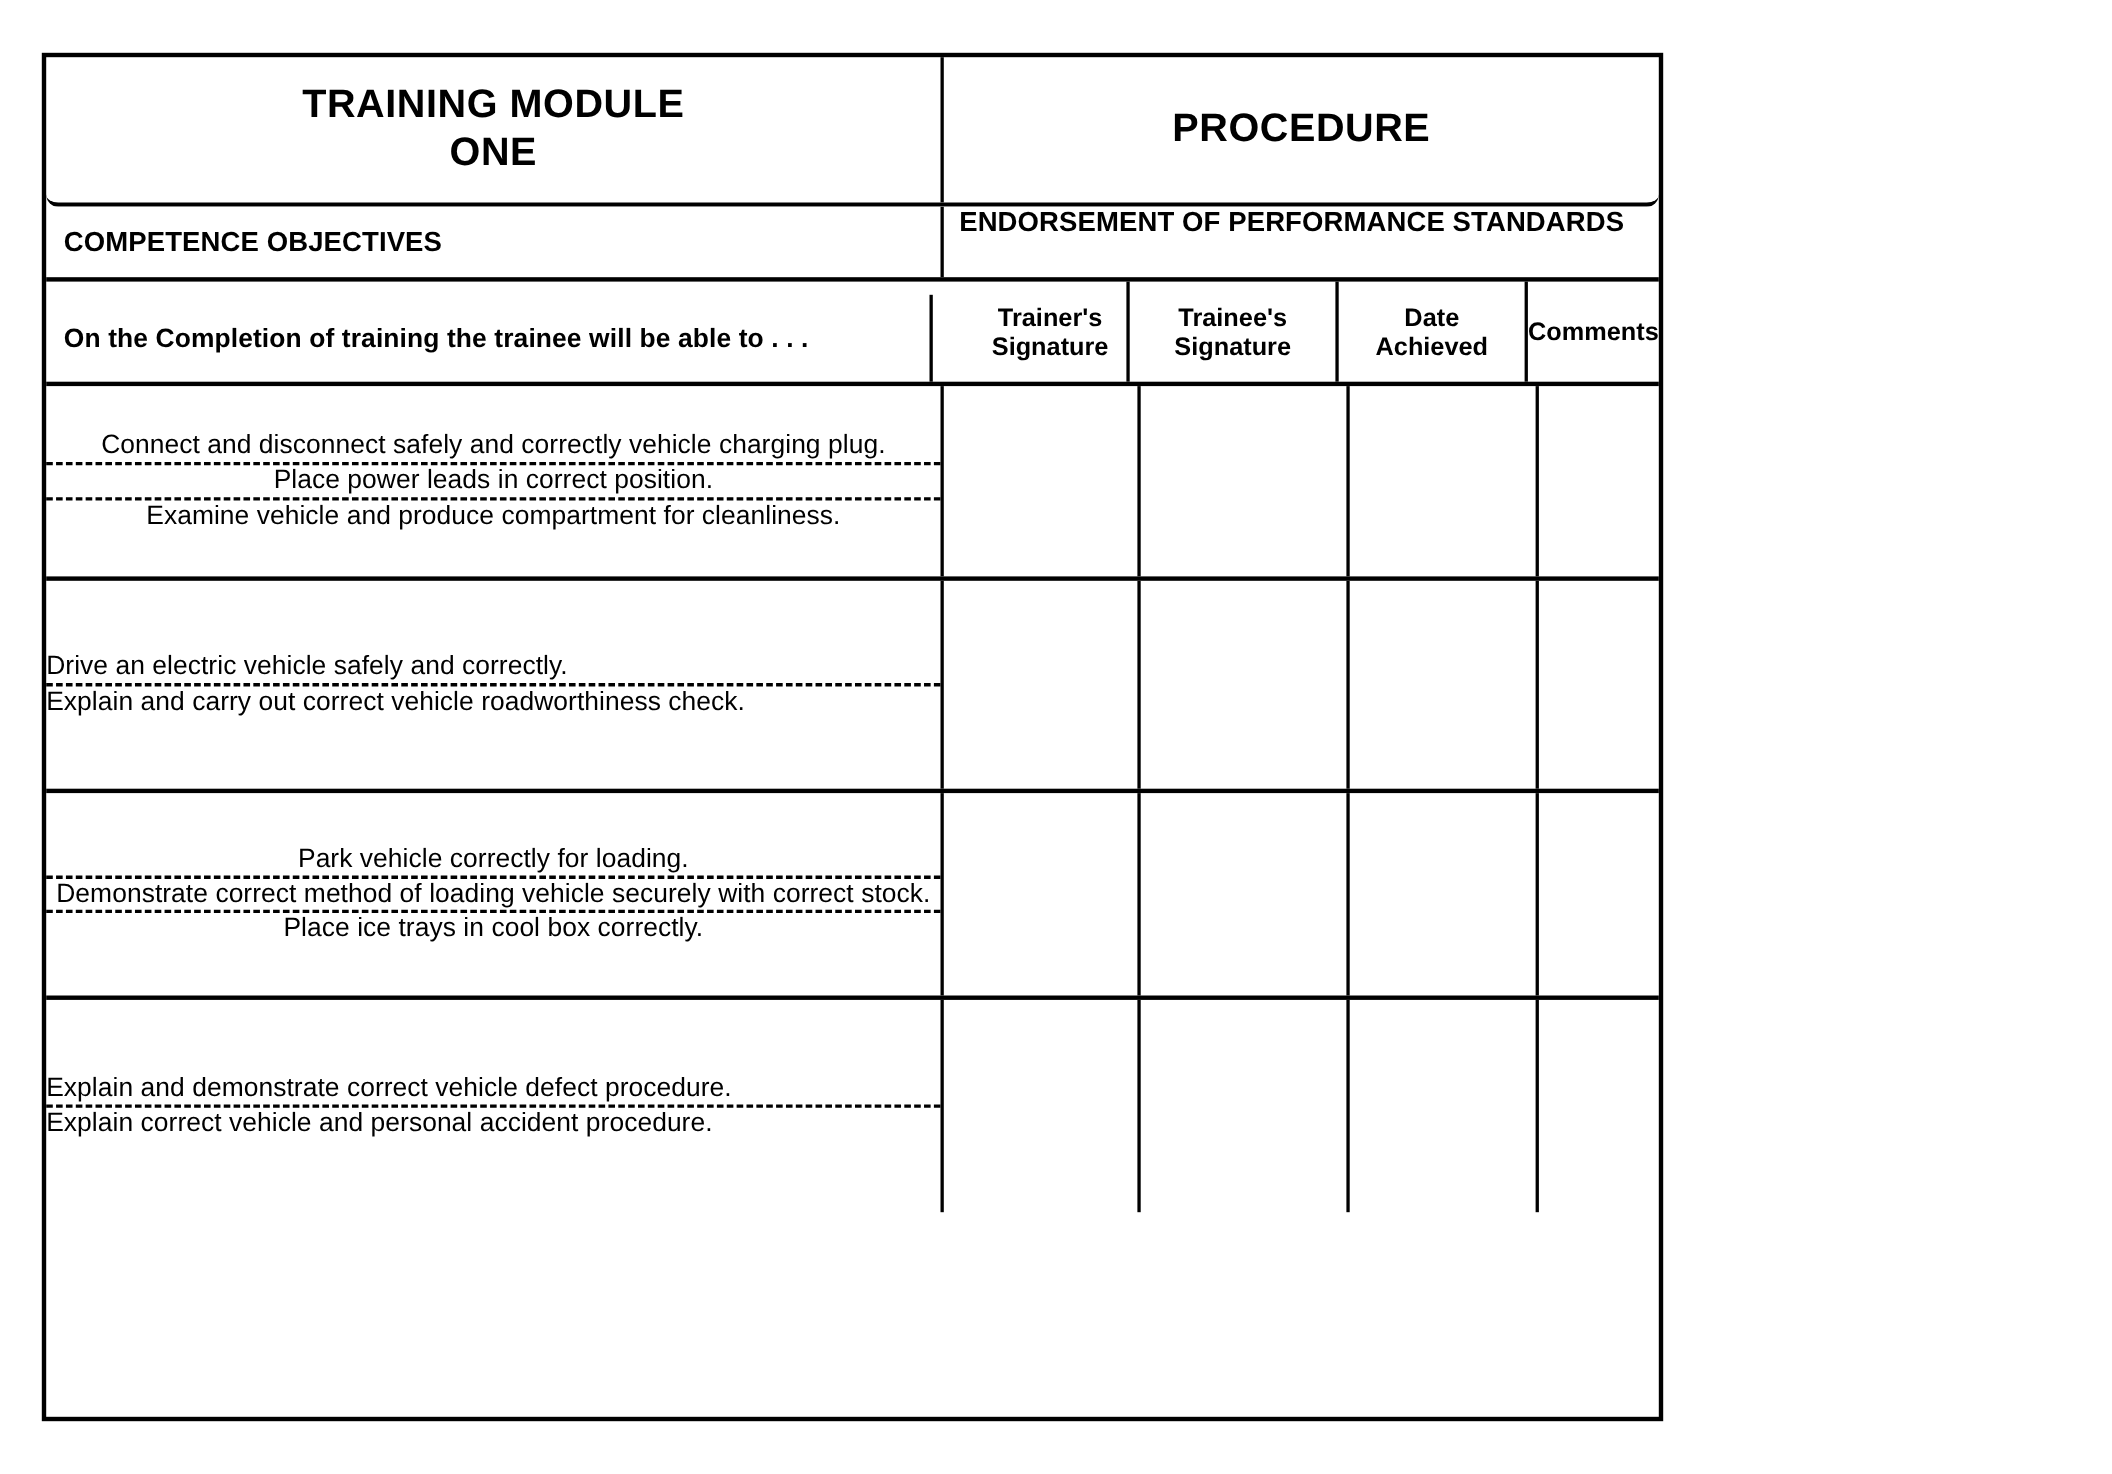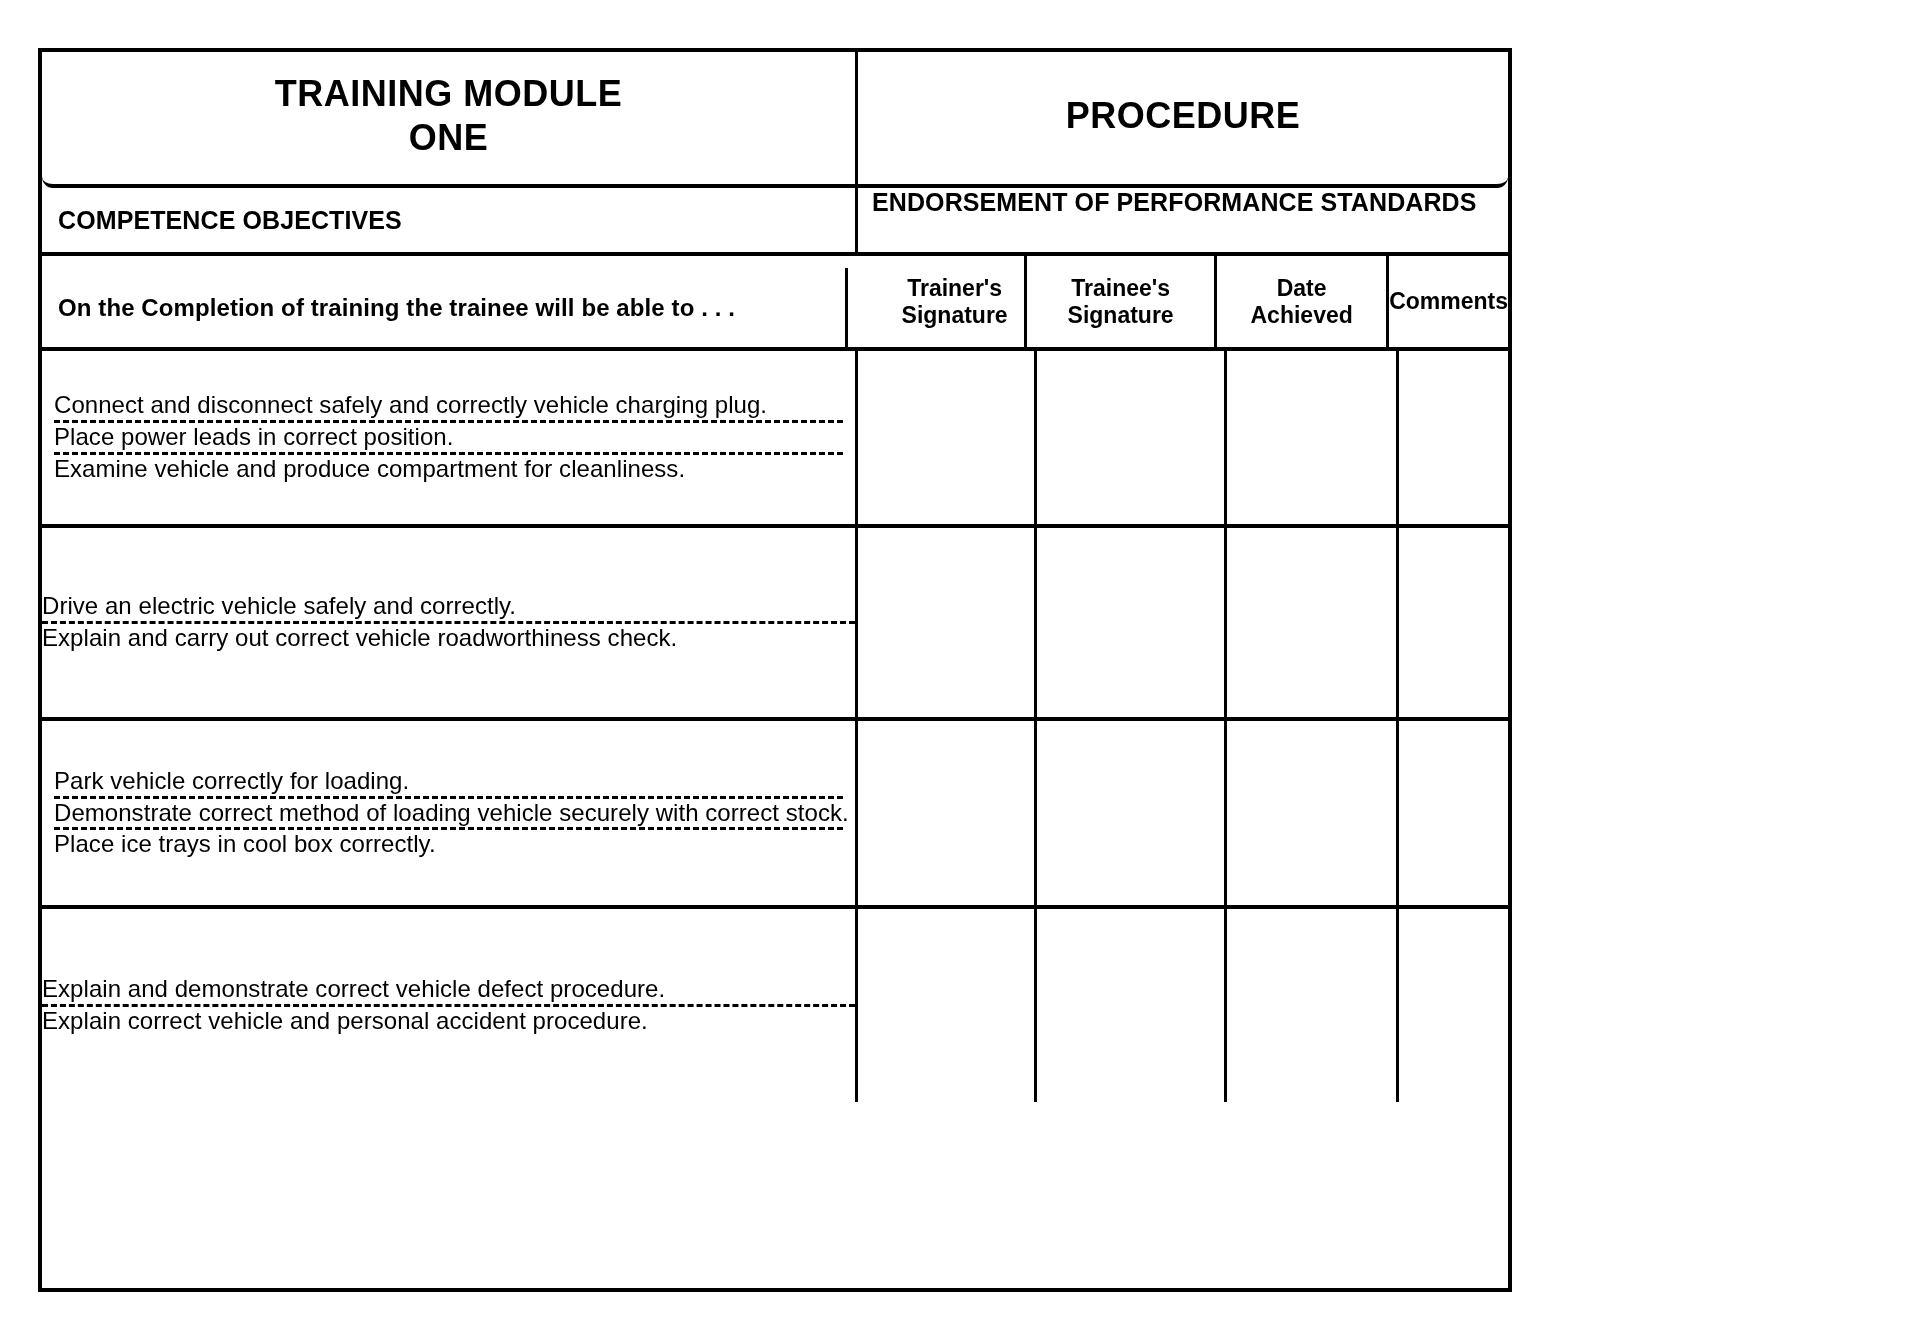--- a/index.html
+++ b/index.html
@@ -191,21 +191,21 @@
     margin: 0;
     width: 100%;
   }
 
   
   .blk-a { height: 177px; }
   .blk-b { height: 193px; }
   .blk-c { height: 188px; }
   .blk-d { height: 193px; }
 
-  .sp-tight  { padding: 18px 12px; }
+  .sp-tight  { padding: 18px 0; align-items: center; }
   .sp-loose  { padding: 36px 0; }
   .sp-loose2 { padding: 40px 0; }
 </style>
 </head>
 <body>
 
 <div class="page">
 
   <div class="form-table">
 

